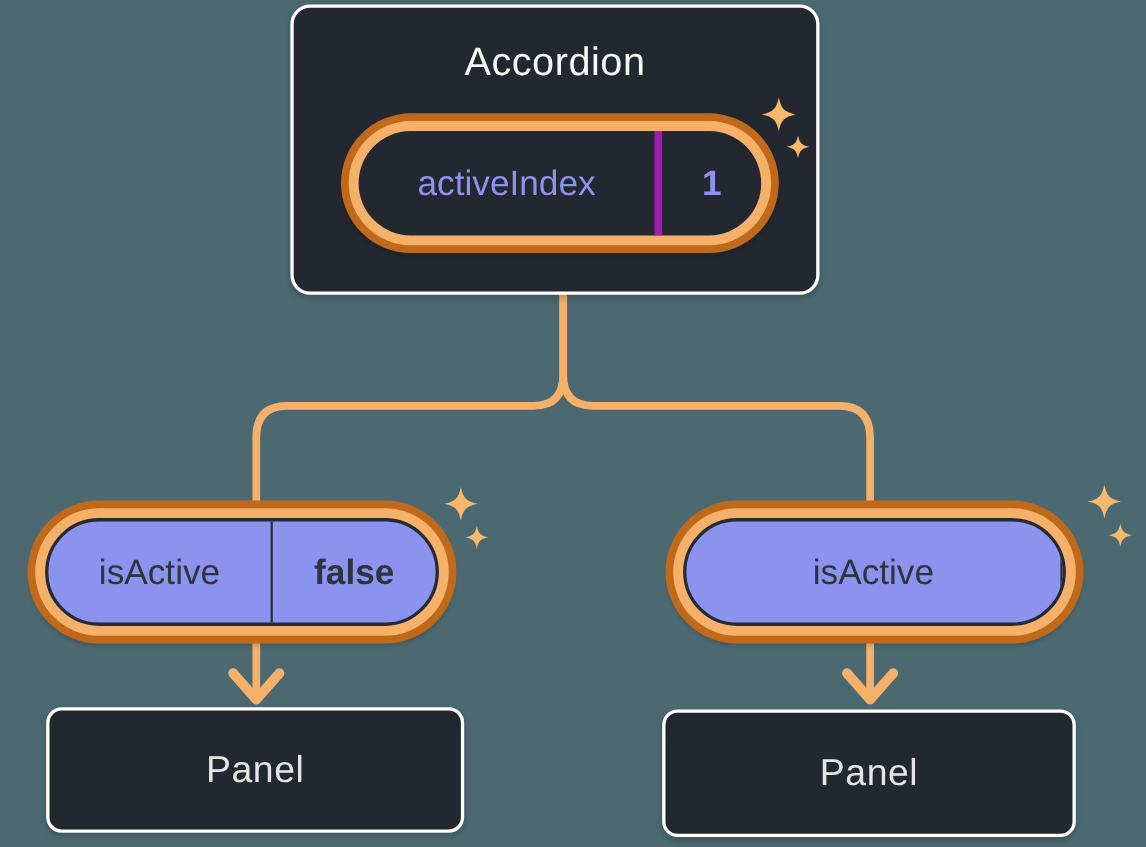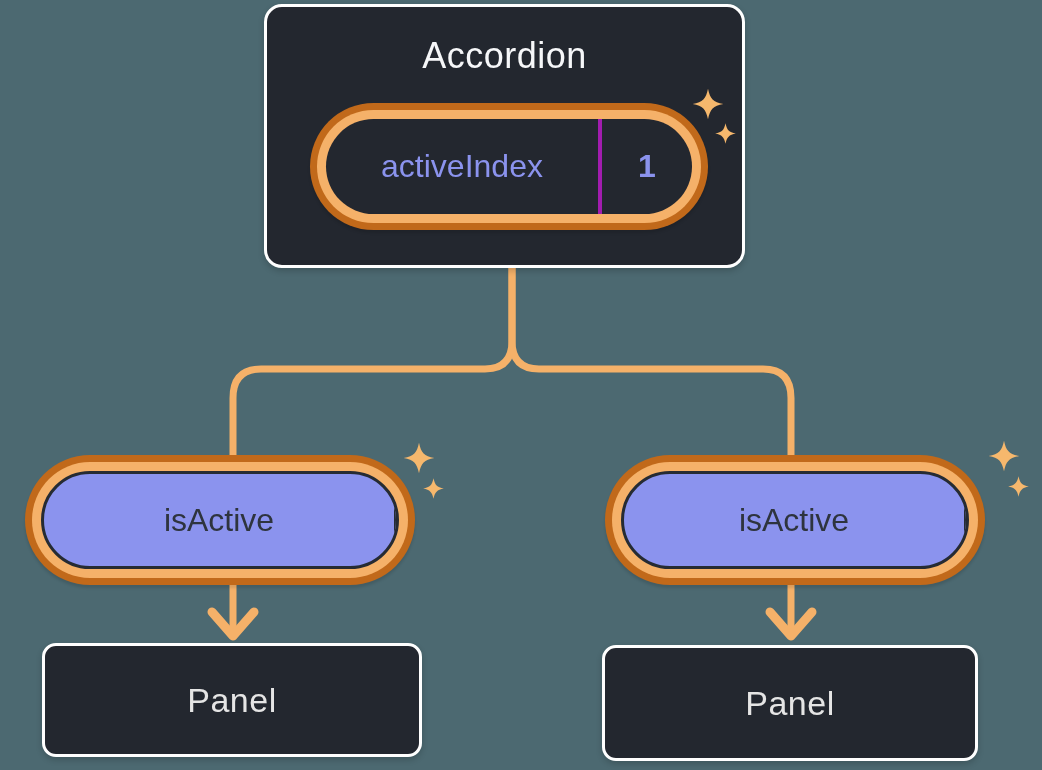--- a/index.html
+++ b/index.html
@@ -54,21 +54,21 @@
     width:100%;height:100%;
     box-sizing:border-box;
     display:flex;align-items:stretch;
     overflow:hidden;
   }
   
   #state-pill{left:310px;top:103px;width:398px;height:127px;}
   #state-pill .pill-inner{background:#23272F;}
   #state-pill .cell-label{
     flex:1;display:flex;align-items:center;justify-content:center;
-    border-right:4px solid #a21caf;
+    border-right:7px solid #a21caf;
     font-size:32px;color:#8B93EE;
   }
   #state-pill .cell-value{
     width:90px;display:flex;align-items:center;justify-content:center;
     font-size:32px;font-weight:700;color:#8B93EE;
   }
   
   .prop-pill .pill-inner{
     background:#8B93EE;
     border:3px solid #262B33;
@@ -112,20 +112,21 @@
         <div class="cell-label">activeIndex</div>
         <div class="cell-value">1</div>
       </div>
     </div>
   </div>
 
   <div class="pill-outer prop-pill" id="prop-pill-left">
     <div class="pill-mid">
       <div class="pill-inner">
         <div class="cell-label">isActive</div>
+        <div class="cell-value">false</div>
       </div>
     </div>
   </div>
 
   <div class="pill-outer prop-pill" id="prop-pill-right">
     <div class="pill-mid">
       <div class="pill-inner">
         <div class="cell-label">isActive</div>
       </div>
     </div>

